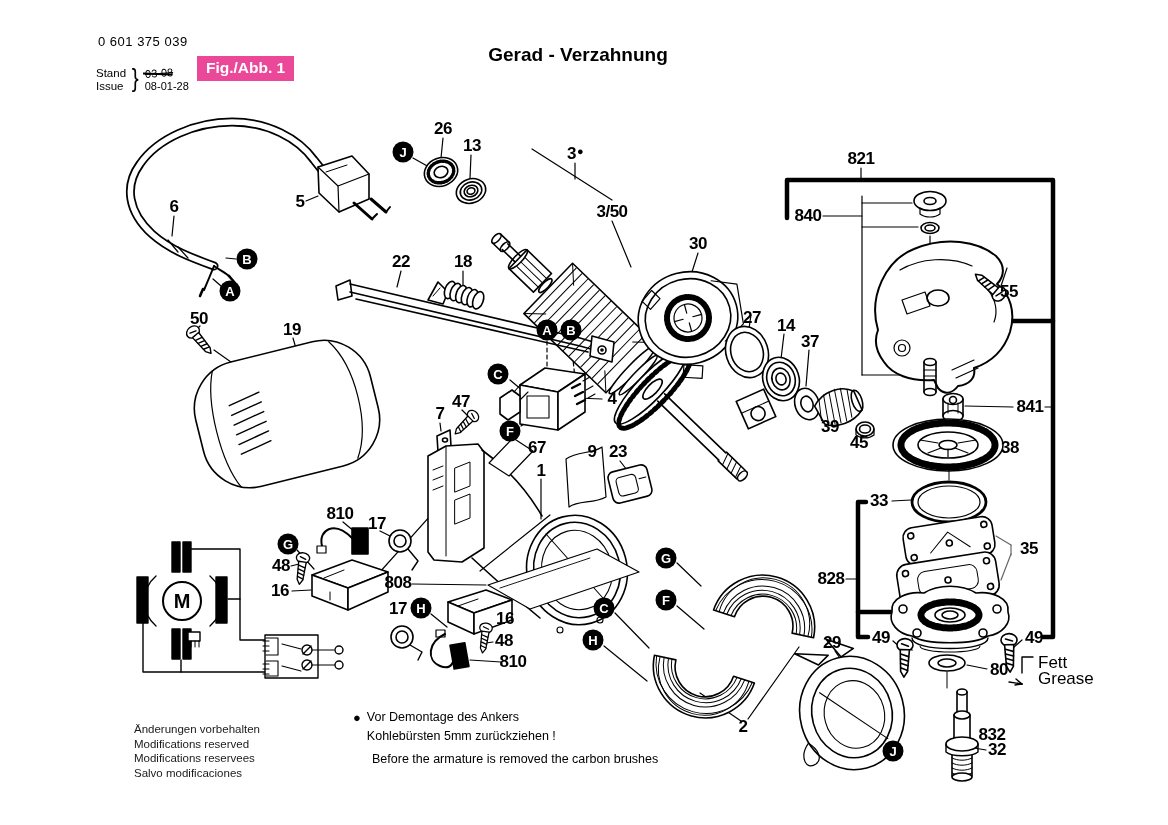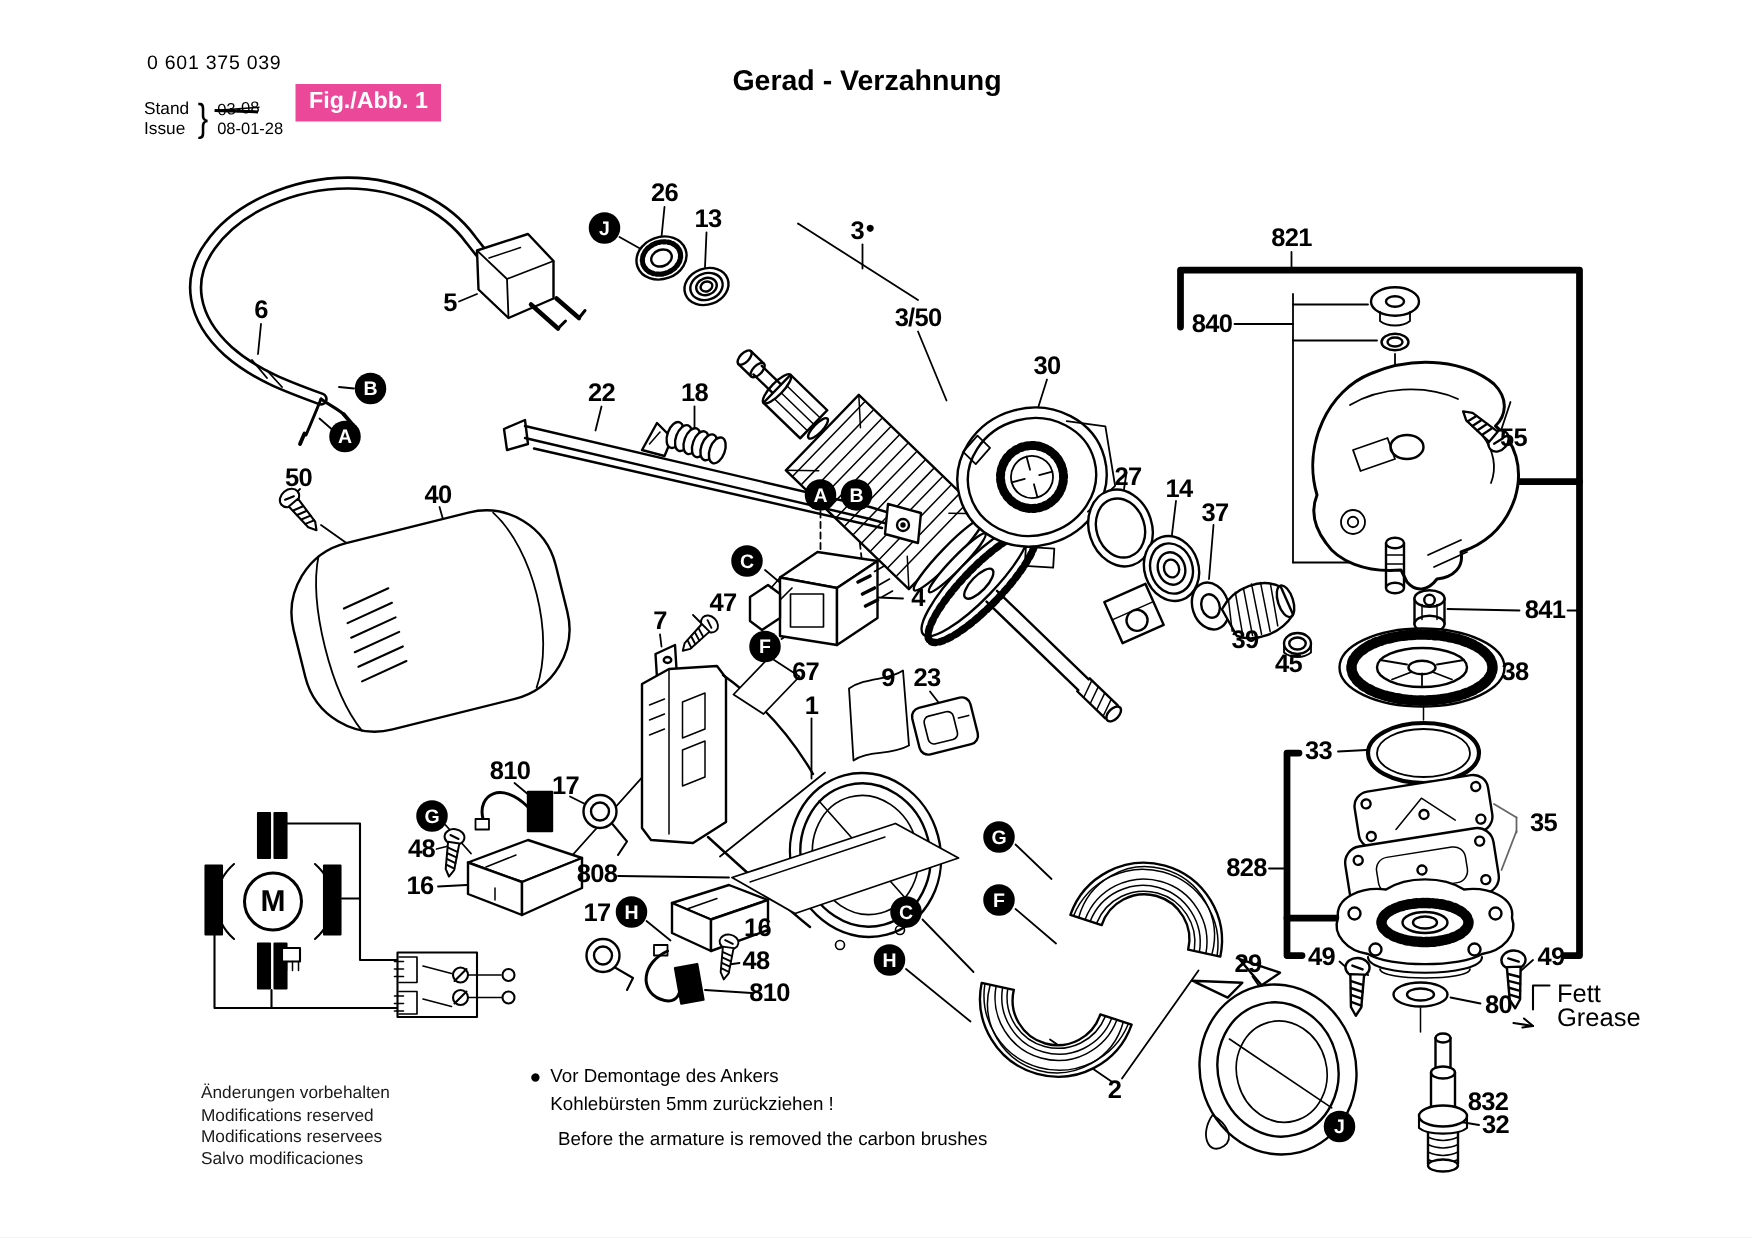--- a/index.html
+++ b/index.html
@@ -563,28 +563,28 @@
       <span class="lbl num" style="left: 698px; top: 244px;">30</span>
       <span class="lbl num" style="left: 1009px; top: 260px; margin-top: 32px;">55</span>
       <span class="lbl num" style="left: 300px; top: 202px;">5</span>
       <span class="lbl num" style="left: 174px; top: 207px;">6</span>
       <span class="lbl num" style="left: 401px; top: 262px;">22</span>
       <span class="lbl num" style="left: 463px; top: 262px;">18</span>
       <span class="lbl num" style="left: 752px; top: 318px;">27</span>
       <span class="lbl num" style="left: 786px; top: 326px;">14</span>
       <span class="lbl num" style="left: 810px; top: 342px;">37</span>
       <span class="lbl num" style="left: 199px; top: 319px;">50</span>
-      <span class="lbl num" style="left: 292px; top: 330px;">40</span>
+      <span class="lbl num" style="left: 292px; top: 330px;">19</span>
       <span class="lbl num" style="left: 612px; top: 399px;">4</span>
       <span class="lbl num" style="left: 1030px; top: 407px;">841</span>
       <span class="lbl num" style="left: 830px; top: 427px;">39</span>
       <span class="lbl num" style="left: 859px; top: 443px;">45</span>
       <span class="lbl num" style="left: 1010px; top: 448px;">38</span>
       <span class="lbl num" style="left: 440px; top: 414px;">7</span>
-      <span class="lbl num" style="left: 482px; top: 402px; text-align: center;">47</span>
+      <span class="lbl num" style="left: 461px; top: 402px; text-align: center;">47</span>
       <span class="lbl num" style="left: 537px; top: 448px;">67</span>
       <span class="lbl num" style="left: 541px; top: 471px;">1</span>
       <span class="lbl num" style="left: 592px; top: 452px;">9</span>
       <span class="lbl num" style="left: 618px; top: 452px;">23</span>
       <span class="lbl num" style="left: 879px; top: 501px;">33</span>
       <span class="lbl num" style="left: 1029px; top: 549px;">35</span>
       <span class="lbl num" style="left: 340px; top: 514px;">810</span>
       <span class="lbl num" style="left: 377px; top: 524px;">17</span>
       <span class="lbl num" style="left: 281px; top: 566px;">48</span>
       <span class="lbl num" style="left: 280px; top: 591px;">16</span>

